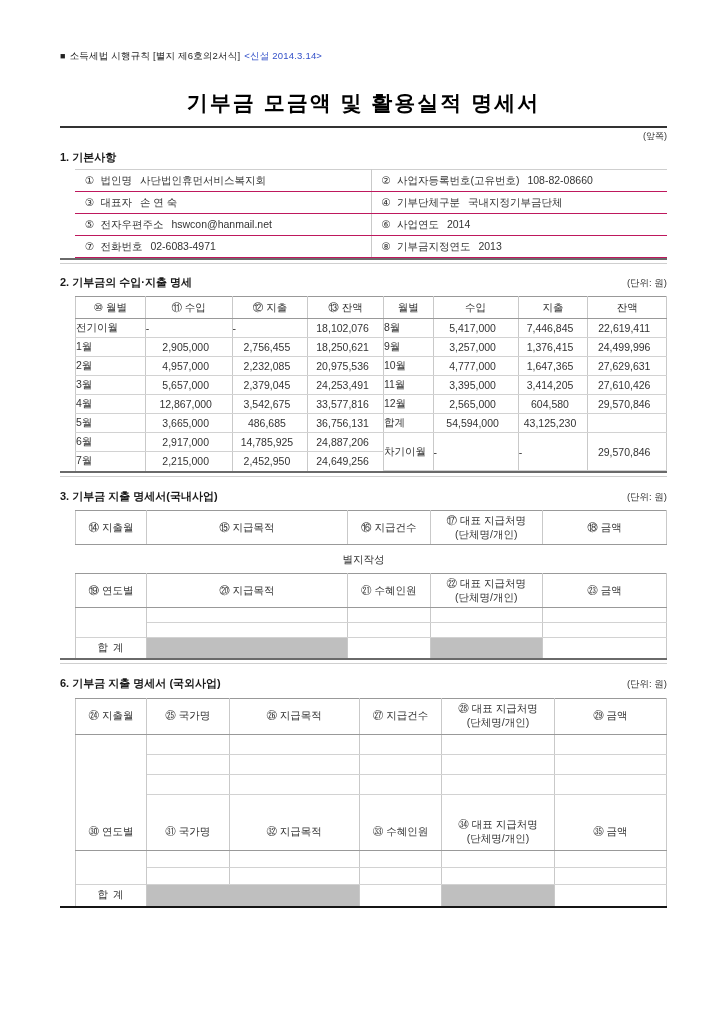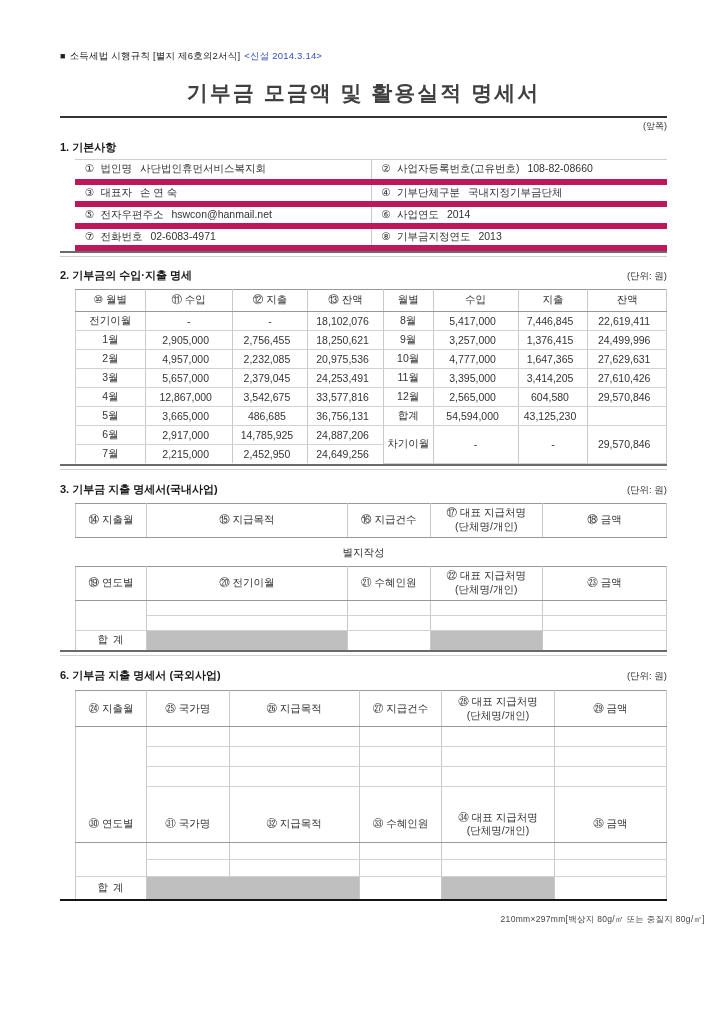--- a/index.html
+++ b/index.html
@@ -8,54 +8,54 @@
     width:723px; height:1023px;
     font-family:"Liberation Sans","DejaVu Sans",sans-serif;
     color:#333;
   }
   .sheet { position:relative; width:723px; height:949px; padding:50px 56px 0 60px; overflow:hidden; }
 
   .top-note { font-size:9.5px; color:#222; letter-spacing:0.2px; }
   .top-note .sq { font-size:9px; margin-right:4px; }
   .top-note .rev { color:#3350c8; margin-left:4px; }
 
-  .doc-title { text-align:center; font-size:21px; font-weight:800; color:#404040; letter-spacing:2px; margin-top:16px; }
+  .doc-title { text-align:center; font-size:21px; font-weight:800; color:#000000; letter-spacing:2px; margin-top:26px; }
   .title-rule { border-top:2px solid #333; margin-top:9px; }
   .front-label { text-align:right; font-size:9px; color:#333; margin-top:2px; }
 
   .sec-head { font-size:11px; font-weight:700; color:#1a1a1a; }
   .sec-row { display:flex; justify-content:space-between; align-items:flex-end;gap:8px; }
   .unit { font-size:9.5px; font-weight:400; color:#333; }
 
   table { border-collapse:collapse; table-layout:fixed; font-size:10.5px; color:#333;
           margin-left:15px; width:calc(100% - 15px); }
   th { font-weight:400; white-space:pre-line; line-height:1.3; }
 
   
   .t1 { margin-top:4px; }
-  .t1 td { height:22px; border-bottom:6px solid #be185d; vertical-align:middle; padding-left:10px; }
+  .t1 td { height:22px; border-bottom:1px solid #be185d; vertical-align:middle; padding-left:10px; }
   .t1 tr:first-child td { border-top:1px solid #cfcfcf; }
   .t1 td.divider { border-right:1px solid #c9c9c9; }
   .cn { margin-right:6px; }
   .flabel { margin-right:8px; }
 
   
   .t { border-left:1px solid #c9c9c9; border-right:1px solid #c9c9c9; }
   .t th { border-top:1px solid #999; border-bottom:1px solid #999;
           border-left:1px solid #c9c9c9; border-right:1px solid #c9c9c9;
           text-align:center; vertical-align:middle; }
   .t td { border-bottom:1px solid #d2d2d2; border-left:1px solid #c9c9c9; border-right:1px solid #c9c9c9;
           vertical-align:middle; }
   .t tr:last-child td { border-bottom:none; }
 
   .t2 { margin-top:6px; }
   .t2 th { height:22px; }
   .t2 td { height:19px; }
   .num { text-align:center; padding-right:6px; }
-  .ctr { text-align:center; }
+  .ctr { }
 
   .t3 th, .t4 th { height:34px; }
   .t4a th, .t4b th { height:36px; }
   .t3 td.empty { height:15px; }
   .t4a td.empty { height:20px; }
   .t4b td.empty { height:17px; }
   td.nob { border-bottom:none; }
   .tot td { height:20px; border-top:1px solid #d2d2d2; }
   .t4b .tot td { height:22px; }
   .tot .lbl { text-align:center; letter-spacing:1px; }
@@ -247,21 +247,21 @@
     <colgroup>
         <col style="width:12%">
         <col style="width:34%">
         <col style="width:14%">
         <col style="width:19%">
         <col style="width:21%">
       </colgroup>
     <thead>
       <tr>
         <th>⑲ 연도별</th>
-        <th>⑳ 전기이월</th>
+        <th>⑳ 지급목적</th>
         <th>㉑ 수혜인원</th>
         <th>㉒ 대표 지급처명
 (단체명/개인)</th>
         <th>㉓ 금액</th>
       </tr>
     </thead>
     <tbody>
       <tr>
         <td class="empty nob"></td>
         <td class="empty"></td>
@@ -387,15 +387,14 @@
         <td class="lbl">합 계</td>
         <td class="gray" colspan="2"></td>
         <td></td>
         <td class="gray"></td>
         <td></td>
       </tr>
     </tbody>
   </table>
   <div class="sep-black"></div>
 
-  <div class="footer">210mm×297mm[백상지 80g/㎡ 또는 중질지 80g/㎡]</div>
 
 </div>
 
 </body></html>

